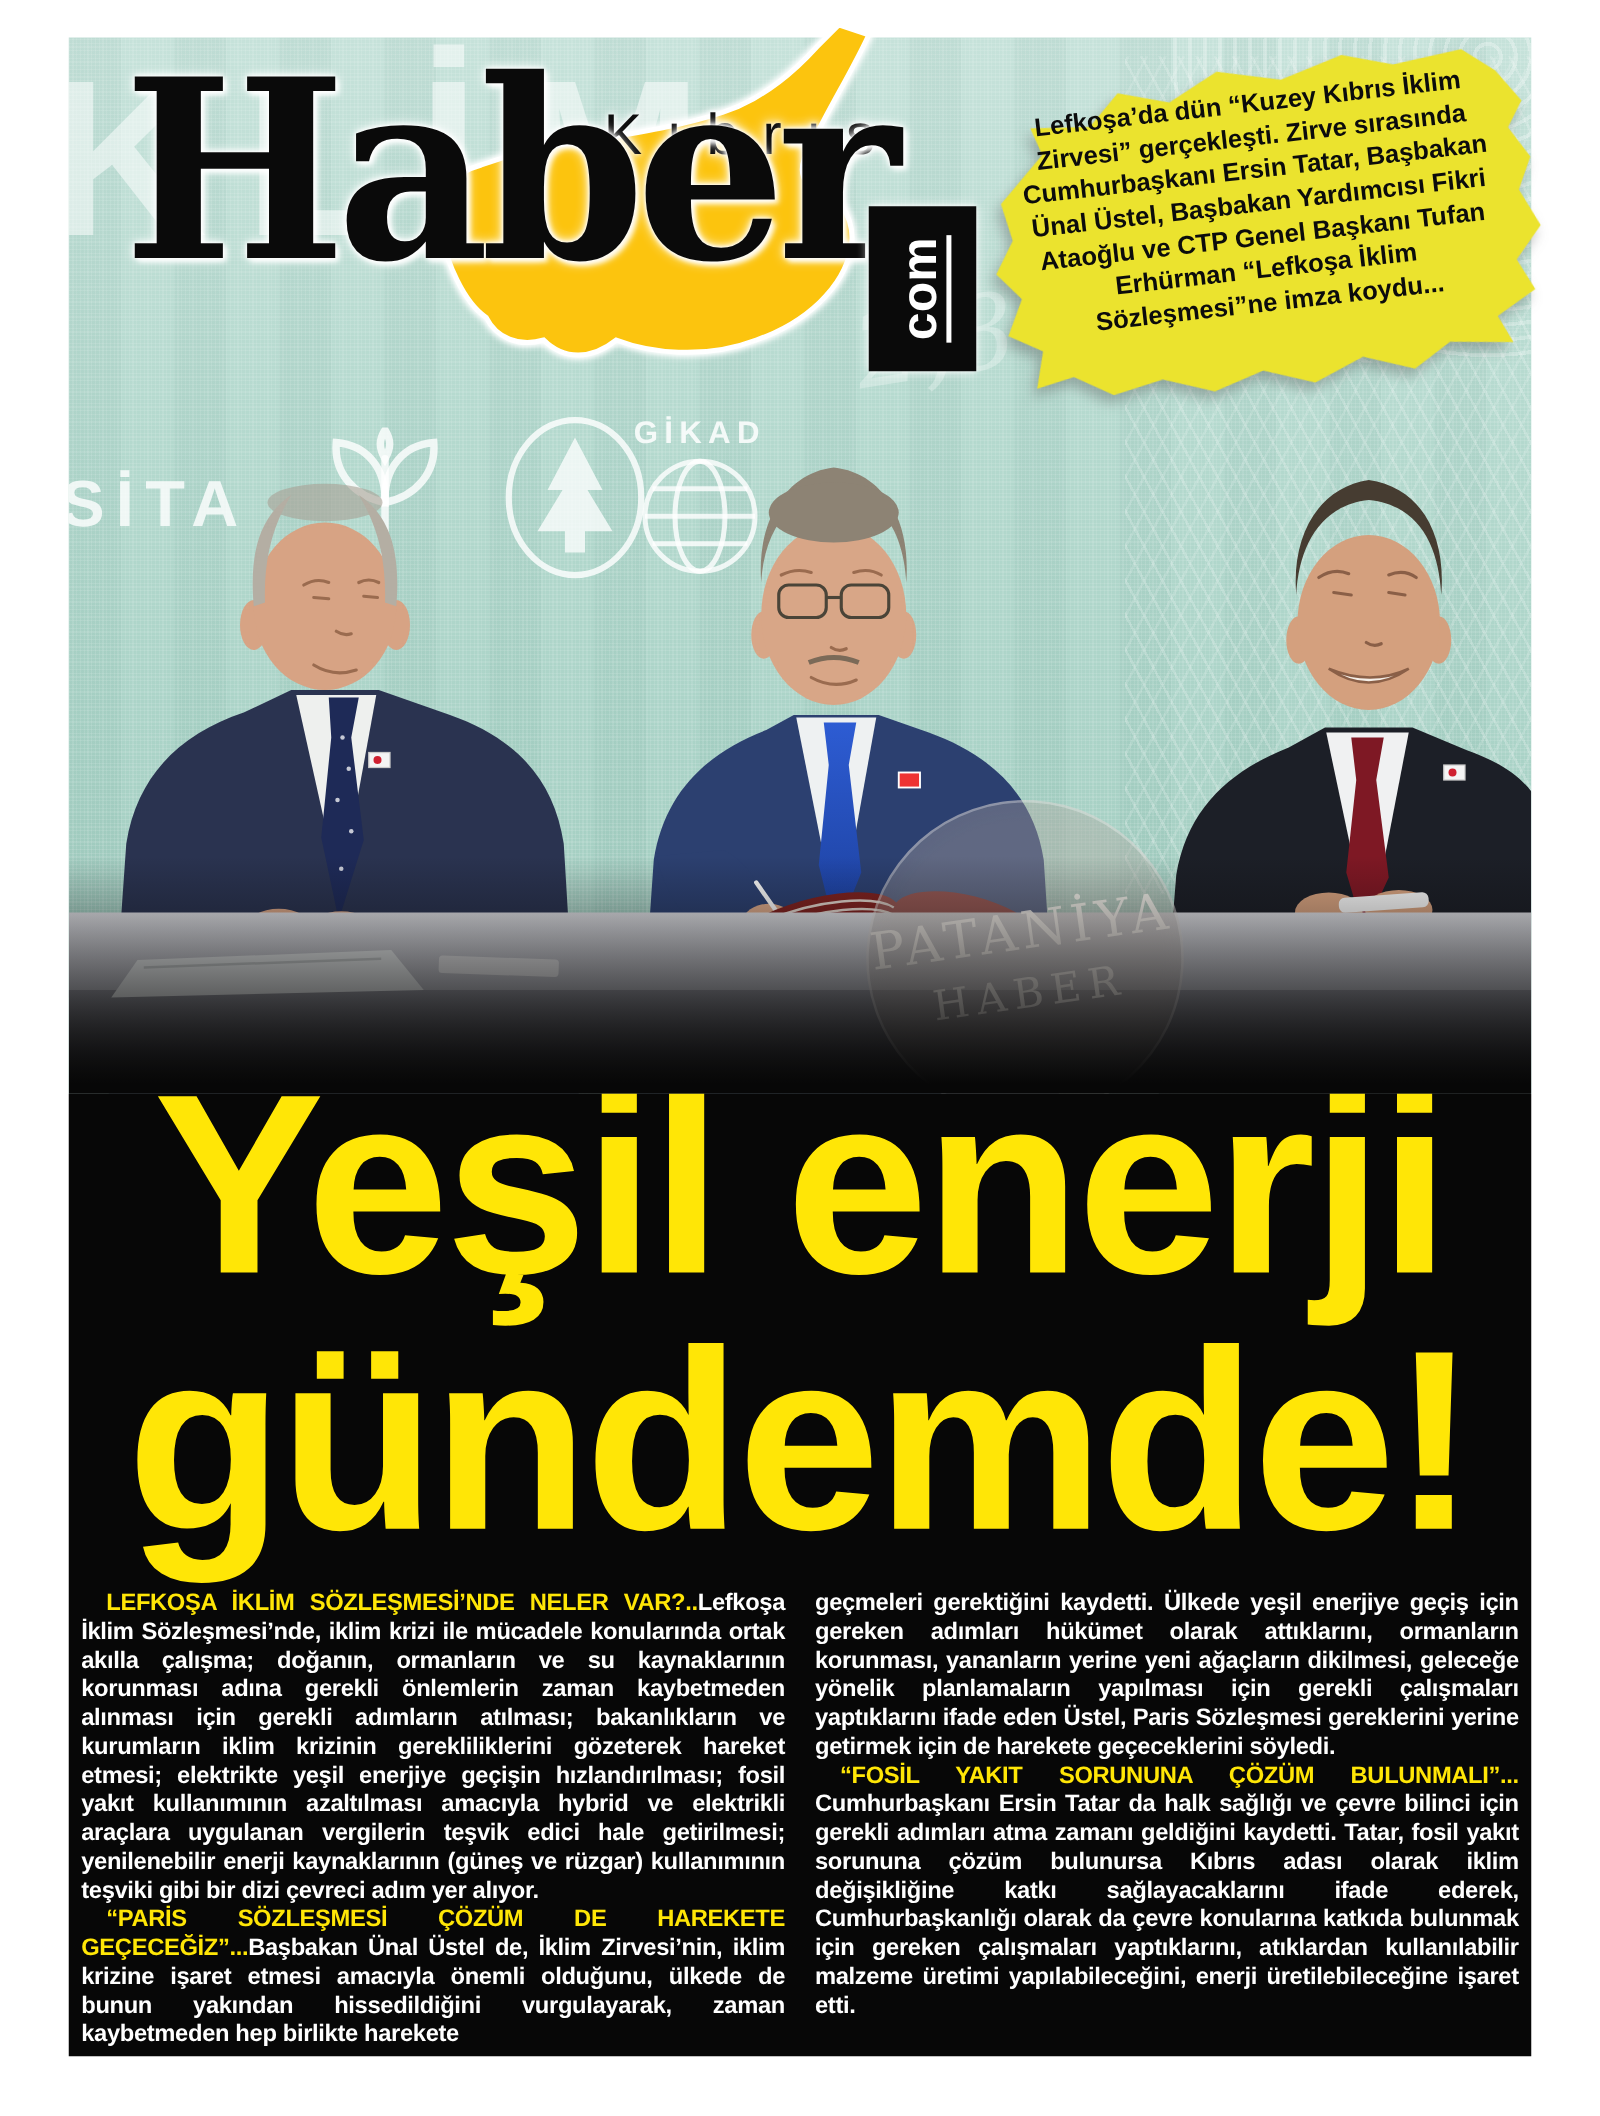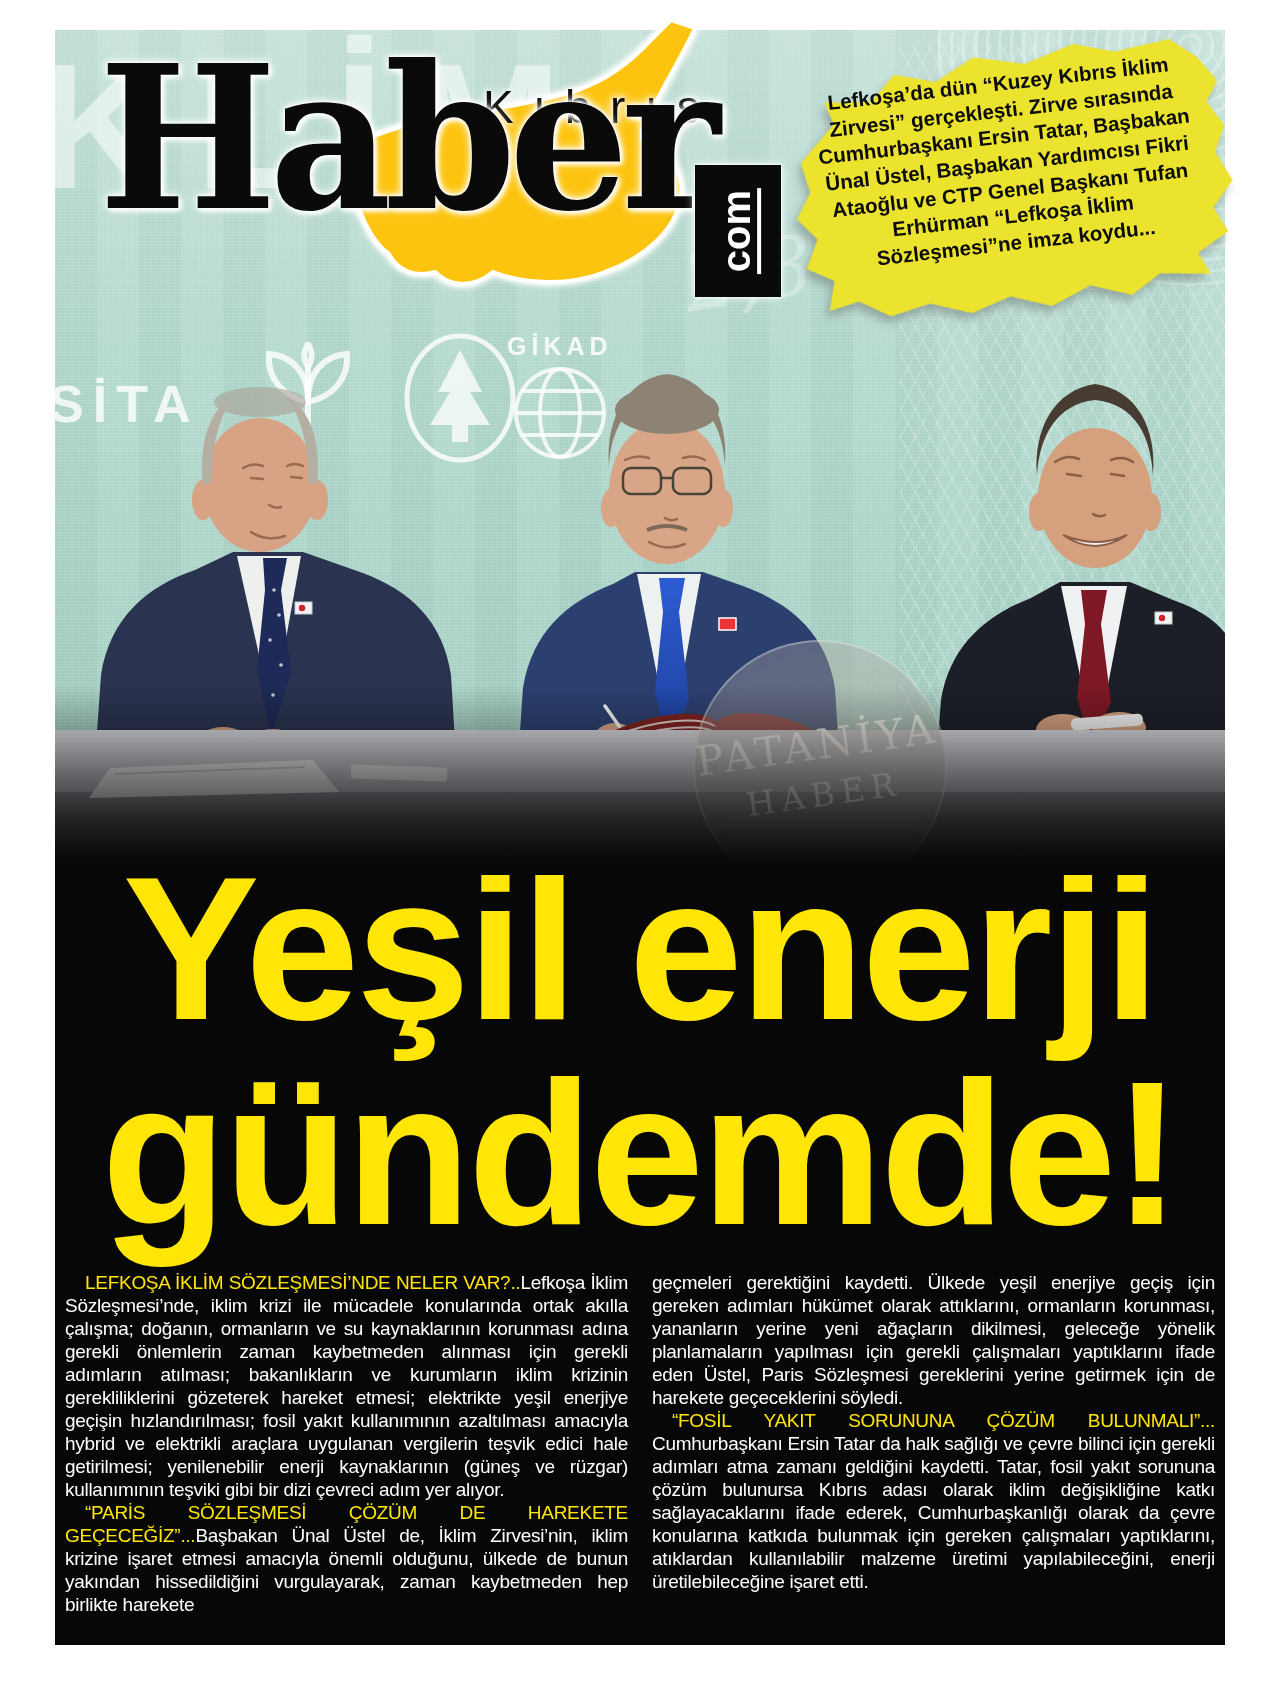--- a/index.html
+++ b/index.html
@@ -61,21 +61,21 @@
   .note{position:absolute;left:730px;top:14px;width:450px;height:272px;transform:rotate(-6.5deg);}
   .note svg{position:absolute;left:0;top:0;filter:drop-shadow(-4px 6px 5px rgba(70,70,70,.35));}
   .note p{position:absolute;left:28px;top:26px;width:392px;margin:0;text-align:center;
       font-size:20.5px;font-weight:bold;line-height:1.3;color:#0c0c0c;}
 
   
   .lower{position:absolute;left:0;top:845px;width:1170px;height:770px;background:#070707;overflow:hidden;}
   .headline{margin-top:-30px;text-align:center;color:#ffe606;font-weight:bold;
       font-size:205px;line-height:205px;letter-spacing:-0.015em;white-space:nowrap;}
   .article{display:grid;grid-template-columns:1fr 1fr;gap:24px;padding:0 10px;margin-top:16px;
-      color:#ffffff;font-size:19px;font-weight:normal;line-height:23px;letter-spacing:-0.015em;
+      color:#ffffff;font-size:19px;font-weight:bold;line-height:23px;letter-spacing:-0.015em;
       text-align:justify;}
   .article p{margin:0;}
   .article .indent{text-indent:20px;}
   .lead{color:#ffe606;}
 </style>
 </head>
 <body>
 
 <div class="page">
   <div class="inner">

